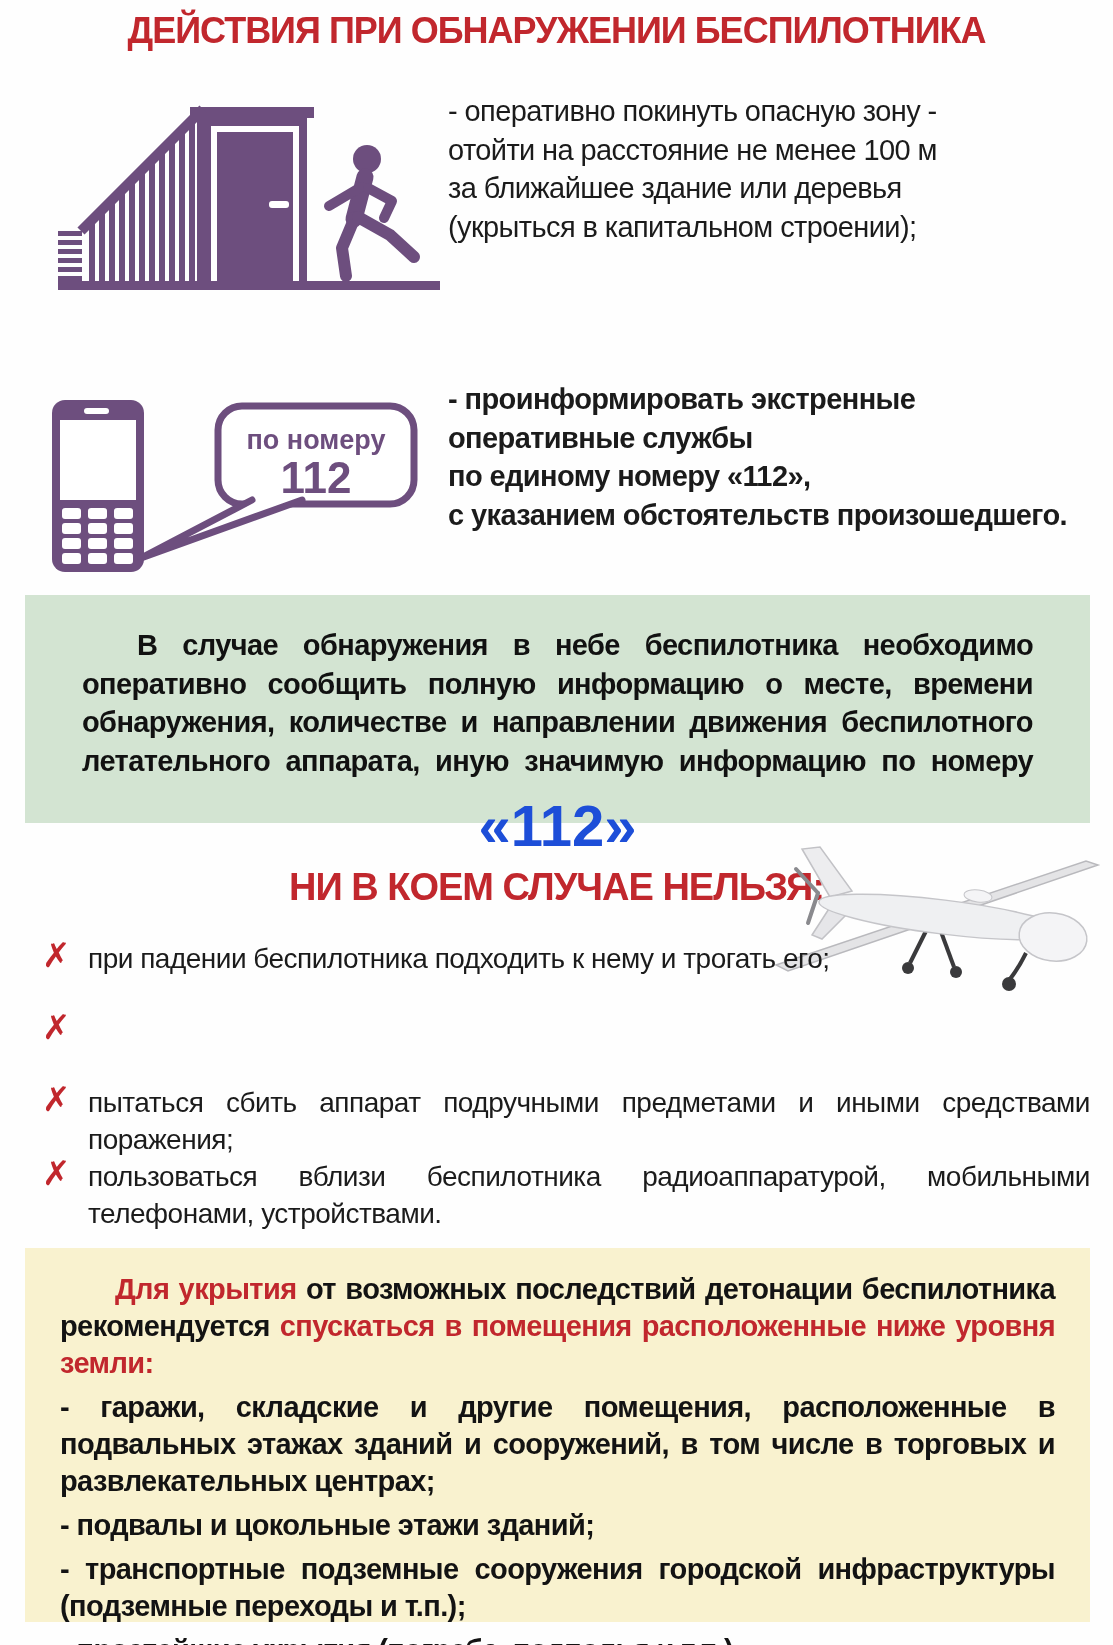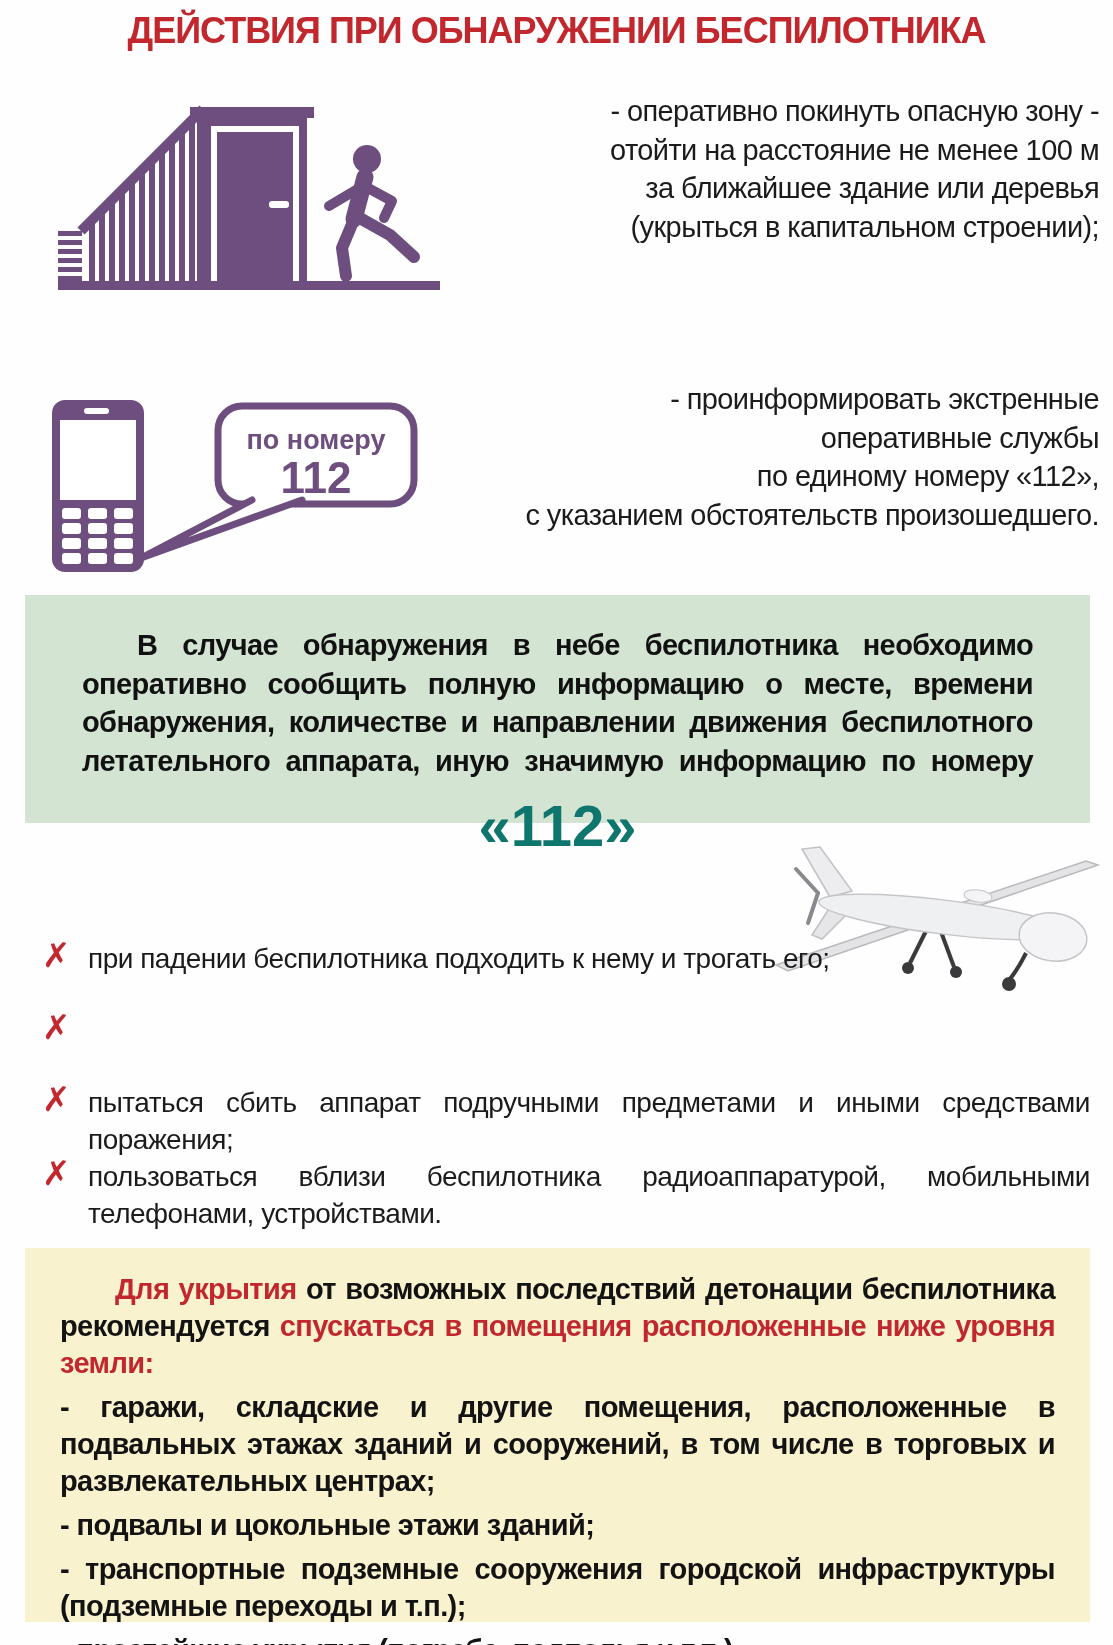--- a/index.html
+++ b/index.html
@@ -5,41 +5,41 @@
   html,body { margin:0; padding:0; background:#ffffff; }
   .page {
     position:relative; width:1113px; height:1645px; background:#fefefe;
     font-family:"Liberation Sans", sans-serif; overflow:hidden;
   }
   .title {
     position:absolute; top:10px; left:0; width:100%; text-align:center;
     font-size:36px; font-weight:bold; color:#c1272d; letter-spacing:-1px;
   }
   .col-text {
-    position:absolute; left:459px; width:640px; font-size:29px; line-height:1.33;
-    color:#1b1b1b; letter-spacing:-0.6px; white-space:pre-line;text-align:right;
+    position:absolute; left:448px; width:640px; font-size:29px; line-height:1.33;
+    color:#1b1b1b; letter-spacing:-0.6px; white-space:pre-line;
   }
   #action1 { top:92px; }
   #action2 { top:283px; }
-  #action3 { top:380px; }
+  #action3 { top:380px;font-weight:bold; }
   .shelter-svg { position:absolute; left:45px; top:85px; }
   .phone-svg { position:absolute; left:40px; top:372px; }
   .bubble-small { font:bold 27px "Liberation Sans", sans-serif; fill:#6d4e7e; }
   .bubble-big { font:bold 44px "Liberation Sans", sans-serif; fill:#6d4e7e; }
   .green-box {
     position:absolute; left:25px; top:595px; width:1065px; height:228px;
     background:#d3e4d2; box-sizing:border-box; padding:14px 40px 0 40px;
   }
   .green-box p {
     margin:17px; font-weight:bold; font-size:29px; line-height:1.33; color:#111111;
     text-align:justify; text-align-last:justify; text-indent:55px; letter-spacing:-0.6px;
   }
   .big-number {
     margin-top:2px; text-align:center; font-size:58px; font-weight:bold;
-    color:#0f766e; line-height:1.0;
+    color:#1d4ed8; line-height:1.0;
   }
   .forbidden-heading {
     position:absolute; top:866px; left:0; width:100%; text-align:center;
     font-size:38px; font-weight:bold; color:#c1272d; letter-spacing:-1px;
   }
   .drone-svg { position:absolute; top:835px; right:0; }
   .xitem {
     position:absolute; left:42px; width:1048px; padding-left:46px; box-sizing:border-box;
     font-size:28px; line-height:37px; color:#1b1b1b; letter-spacing:-0.5px; text-align:justify;
   }
@@ -143,20 +143,21 @@
   <div class="col-text" id="action3">- проинформировать экстренные
 оперативные службы
 по единому номеру «112»,
 с указанием обстоятельств произошедшего.</div>
 
   <div class="green-box">
     <p>В случае обнаружения в небе беспилотника необходимо оперативно сообщить полную информацию о месте, времени обнаружения, количестве и направлении движения беспилотного летательного аппарата, иную значимую информацию по номеру</p>
     <div class="big-number">«112»</div>
   </div>
 
+  <div class="forbidden-heading">НИ В КОЕМ СЛУЧАЕ НЕЛЬЗЯ:</div>
 
   <svg class="drone-svg" width="345" height="175" viewBox="0 0 345 175">
     <polygon points="8,130 318,26 330,30 20,136" fill="#e4e4e6" stroke="#b9b9bd" stroke-width="1.5"></polygon>
     <polygon points="62,62 34,14 52,12 84,56" fill="#ededef" stroke="#c2c2c6" stroke-width="1.5"></polygon>
     <polygon points="66,66 44,100 54,104 84,74" fill="#e6e6e9" stroke="#c2c2c6" stroke-width="1.5"></polygon>
     <line x1="50" y1="58" x2="28" y2="34" stroke="#8a8a8e" stroke-width="4" stroke-linecap="round"></line>
     <line x1="50" y1="58" x2="40" y2="88" stroke="#8a8a8e" stroke-width="4" stroke-linecap="round"></line>
     <path d="M160 92 L142 128" stroke="#3a3a3c" stroke-width="4" fill="none"></path>
     <circle cx="140" cy="133" r="6" fill="#3a3a3c"></circle>
     <path d="M172 94 L186 132" stroke="#3a3a3c" stroke-width="4" fill="none"></path>

